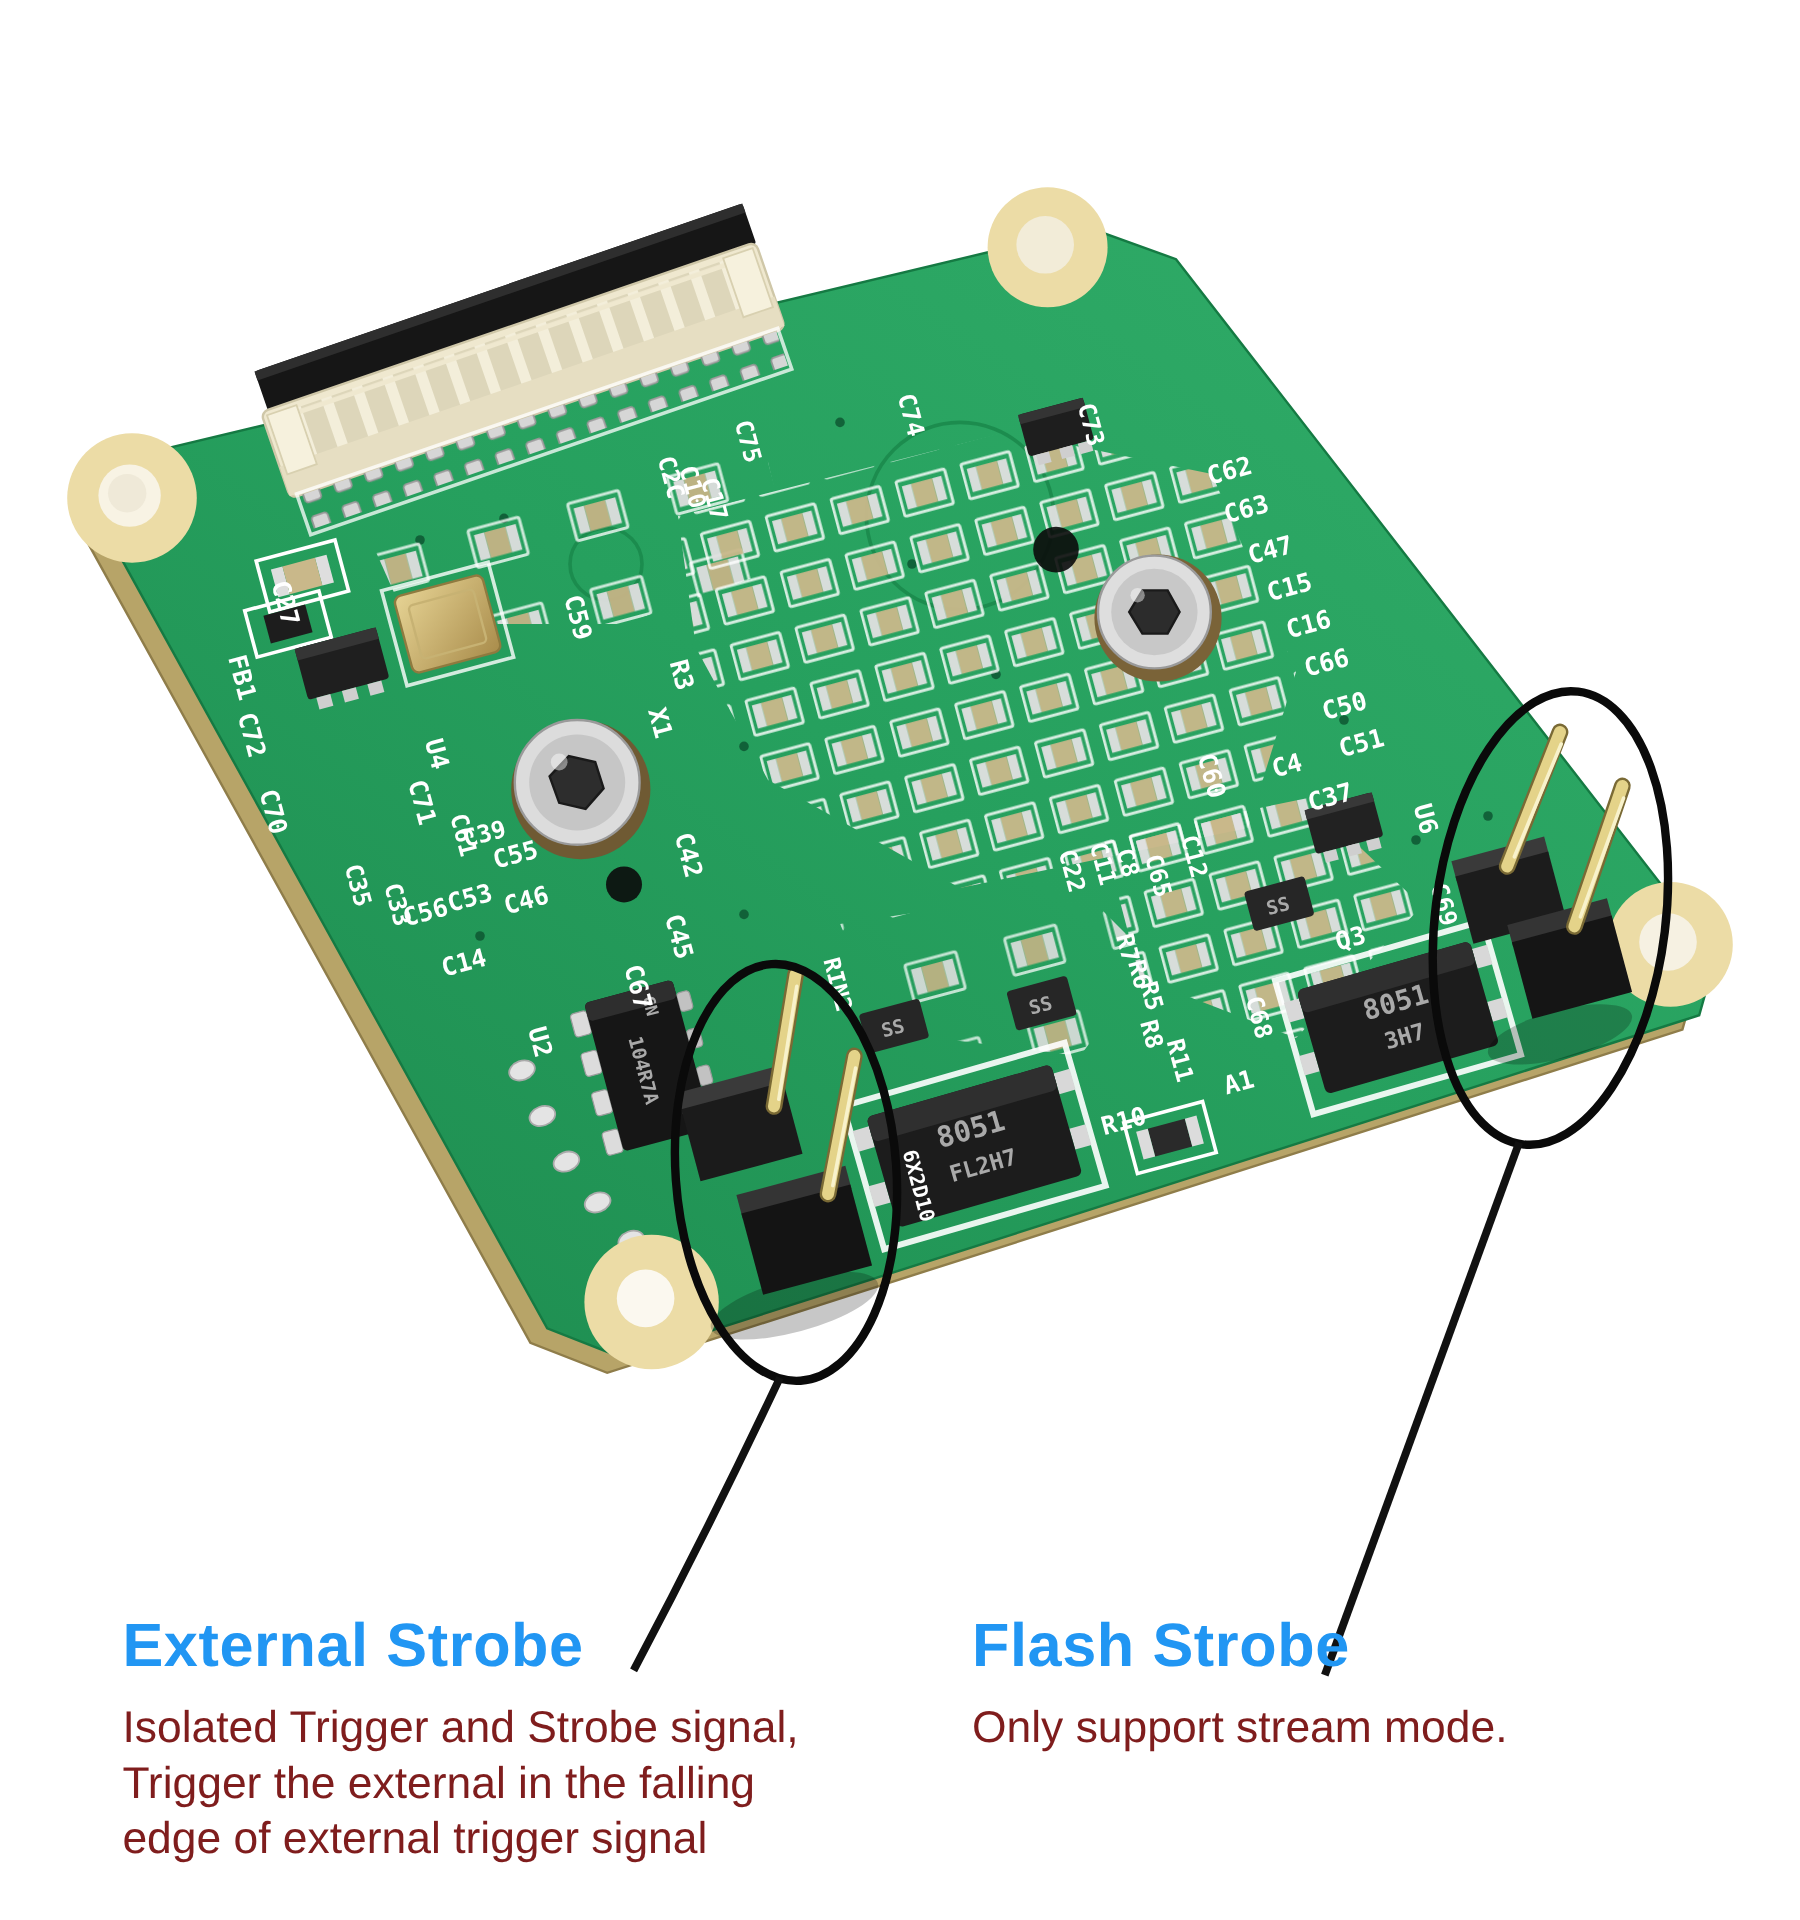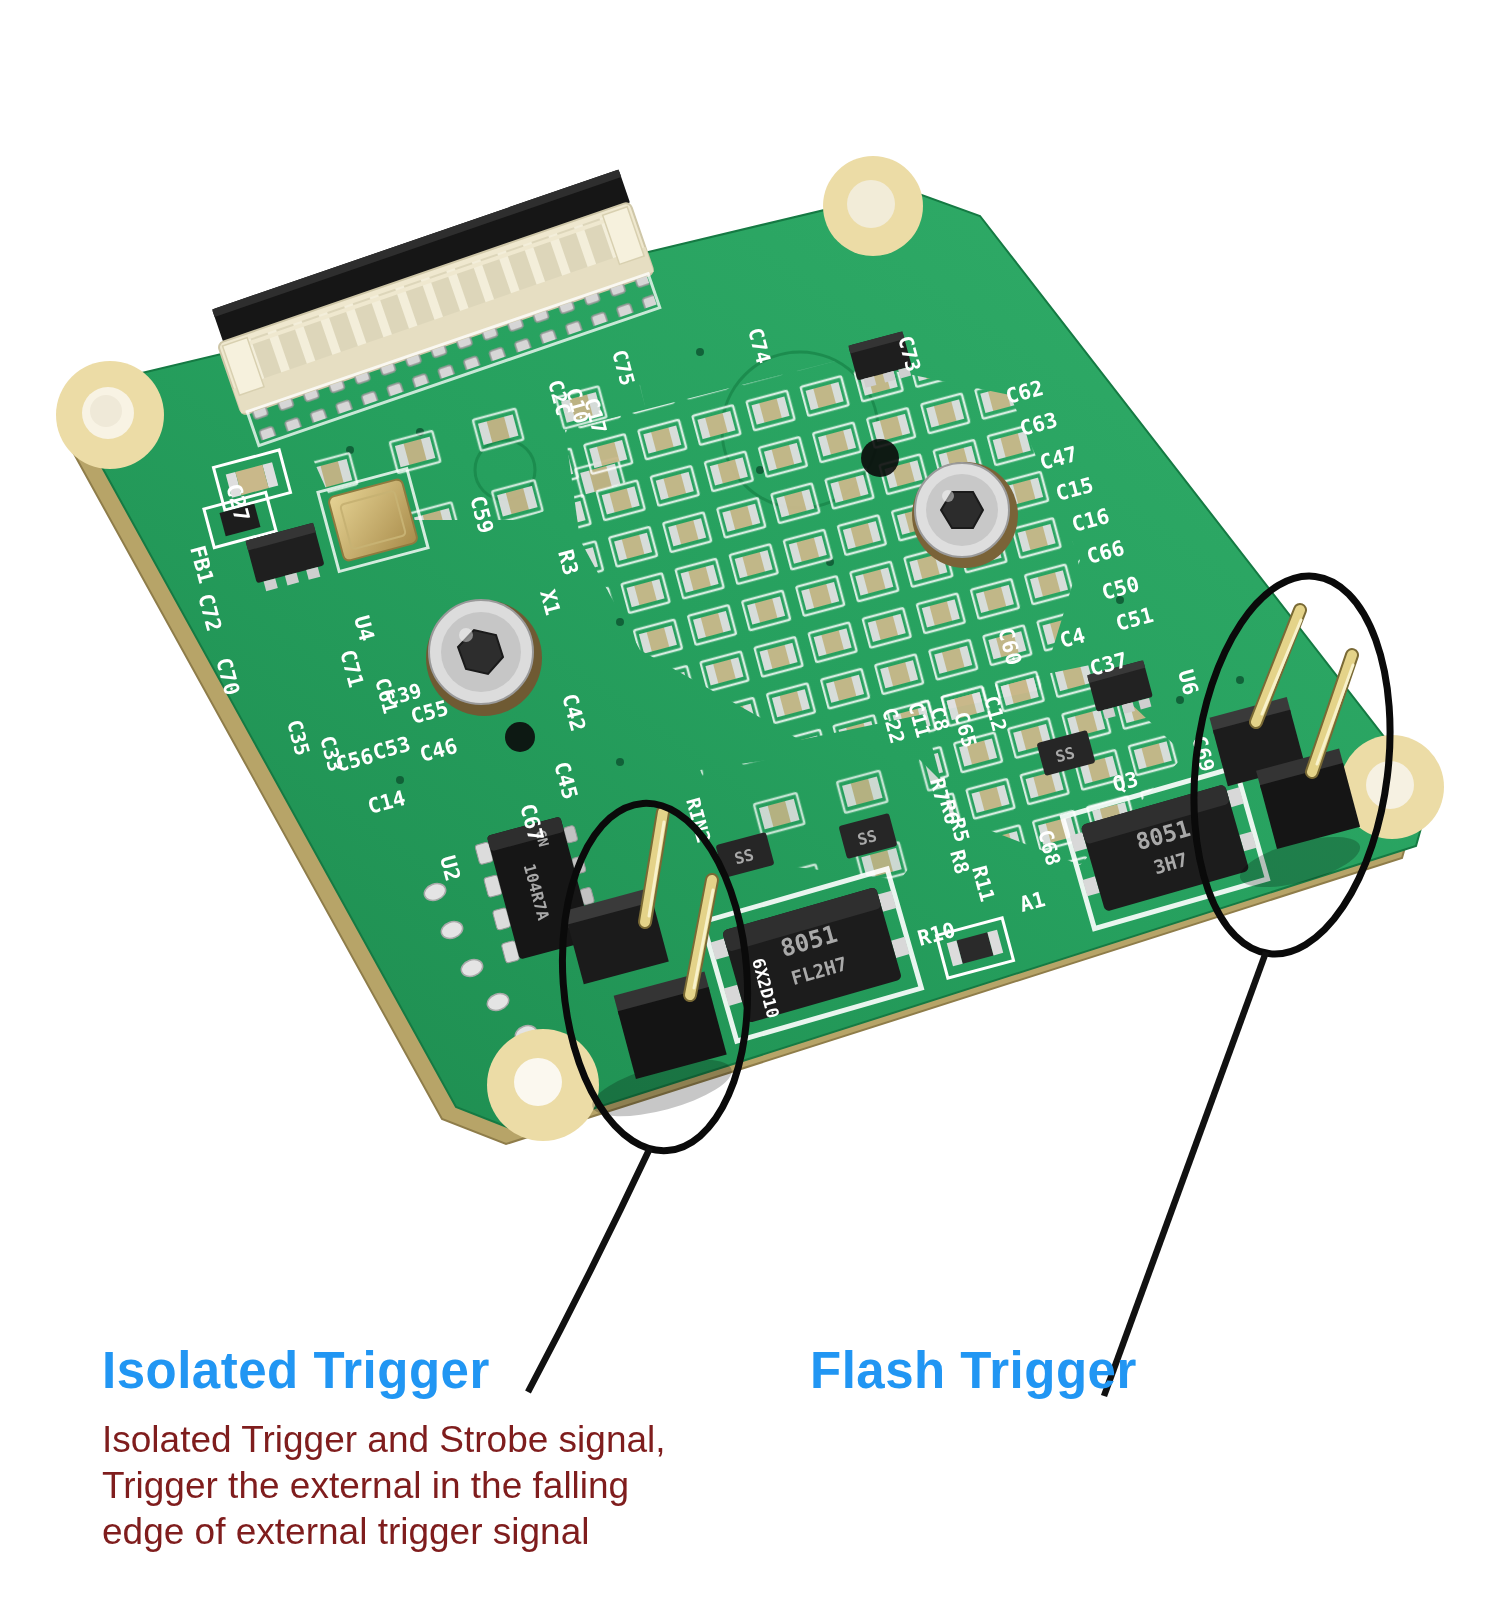--- a/index.html
+++ b/index.html
@@ -326,21 +326,22 @@
     </g>
   </g>
 
   <ellipse cx="655" cy="977" rx="92" ry="174" fill="none" stroke="#0a0a0a" stroke-width="7" transform="rotate(-4 655 977)"></ellipse>
   <ellipse cx="1292" cy="765" rx="96" ry="190" fill="none" stroke="#0a0a0a" stroke-width="7" transform="rotate(7 1292 765)"></ellipse>
   <path d="M 650 1148 Q 590 1275 528 1392" fill="none" stroke="#111111" stroke-width="6.5"></path>
   <path d="M 1266 952 Q 1185 1175 1104 1396" fill="none" stroke="#111111" stroke-width="6.5"></path>
 </svg>
 
 <div class="ann" style="left:102px;top:1344px;width:640px">
-  <div class="ann-title">Isolated Trigger</div>
+  <div class="ann-title">External Strobe</div>
   <div class="ann-line">Isolated Trigger and Strobe signal,</div>
   <div class="ann-line">Trigger the external in the falling</div>
   <div class="ann-line">edge of external trigger signal</div>
 </div>
 <div class="ann" style="left:810px;top:1344px;width:560px">
-  <div class="ann-title">Flash Trigger</div>
+  <div class="ann-title">Flash Strobe</div>
+  <div class="ann-line">Only support stream mode.</div>
 </div>
 </div>
 
 </body></html>

